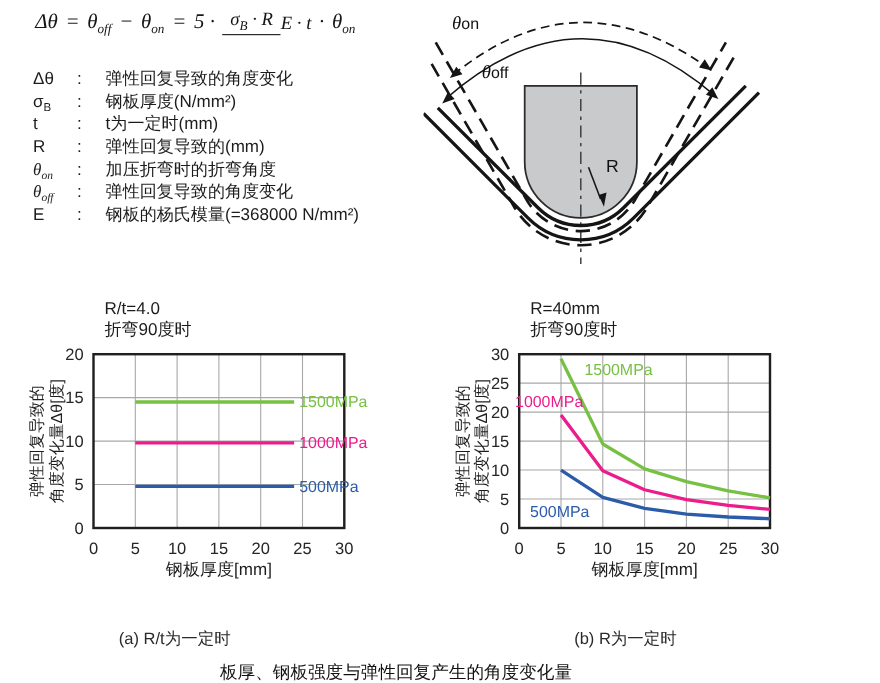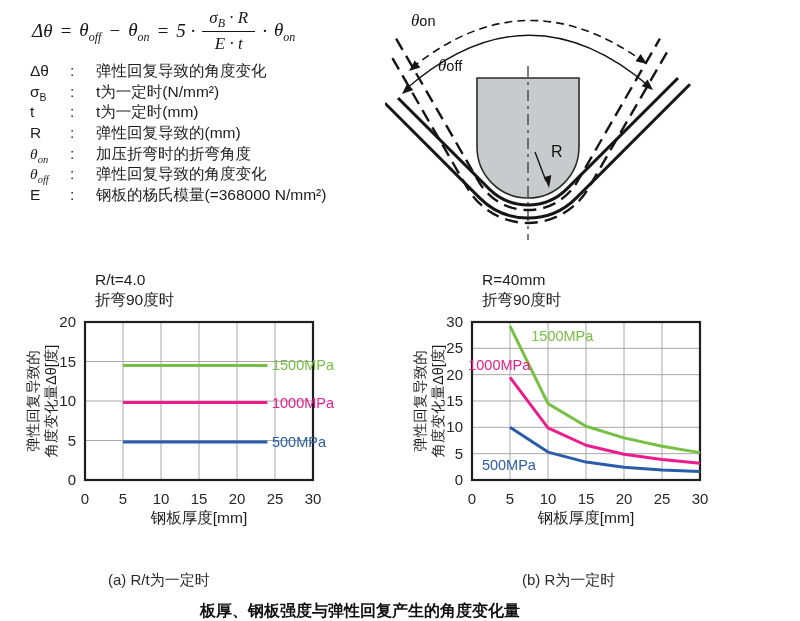--- a/index.html
+++ b/index.html
@@ -9,21 +9,21 @@
     overflow:hidden;
   }
   
   .formula {
     position:absolute; left:32px; top:8px;
     display:flex; align-items:center; gap:7px;
     font-family:"Liberation Serif", serif; font-style:italic;
     font-size:19px; color:#151515; white-space:nowrap;
   }
   .formula sub { font-size:12px; line-height:1; }
-  .frac { display:inline-flex; flex-direction:column; align-items:center; font-size:17px; }
+  .frac { display:inline-flex; flex-direction:row; align-items:center; font-size:17px; }
   .frac .num { padding:0 7px 2px; border-bottom:1.5px solid #151515; }
   .frac .den { padding-top:2px; }
   
   .legend { position:absolute; left:30px; top:61px; font-size:15.5px; color:#1c1c1c; }
   .legend .row { display:flex; align-items:baseline; height:20.7px; }
   .legend .sym { width:40px; }
   .legend .sym sub { font-size:10.5px; }
   .legend .colon { width:26px; }
   .greek { font-family:"Liberation Serif", serif; font-style:italic; }
   
@@ -32,21 +32,21 @@
   .dlabel .th { font-family:"Liberation Serif", serif; font-style:italic; font-size:17px; }
   
   .chart { position:absolute; top:262px; }
   #chart-a { left:25px; }
   #chart-b { left:412px; }
   .caption { position:absolute; top:571px; font-size:15px; color:#2a2a2a; }
   #caption-a { left:108px;text-align:right; }
   #caption-b { left:522px; }
   .figure-title {
     position:absolute; top:601px; left:360px; transform:translateX(-50%);
-    font-size:16px; font-weight:bold; color:#111; white-space:nowrap;
+    font-size:16px; font-weight:normal; color:#111; white-space:nowrap;
   }
 </style>
 </head>
 <body>
 
 <div class="formula">
   <span>Δθ</span>
   <span>=</span>
   <span><span>θ</span><sub>off</sub></span>
   <span>−</span>
@@ -63,21 +63,21 @@
 
 <div class="legend" id="legend">
     <div class="row">
       <span class="sym">Δθ</span>
       <span class="colon">:</span>
       <span>弹性回复导致的角度变化</span>
     </div>
     <div class="row">
       <span class="sym">σ<sub>B</sub></span>
       <span class="colon">:</span>
-      <span>t为一定时(N/mm²)</span>
+      <span>钢板厚度(N/mm²)</span>
     </div>
     <div class="row">
       <span class="sym">t</span>
       <span class="colon">:</span>
       <span>t为一定时(mm)</span>
     </div>
     <div class="row">
       <span class="sym">R</span>
       <span class="colon">:</span>
       <span>弹性回复导致的(mm)</span>

